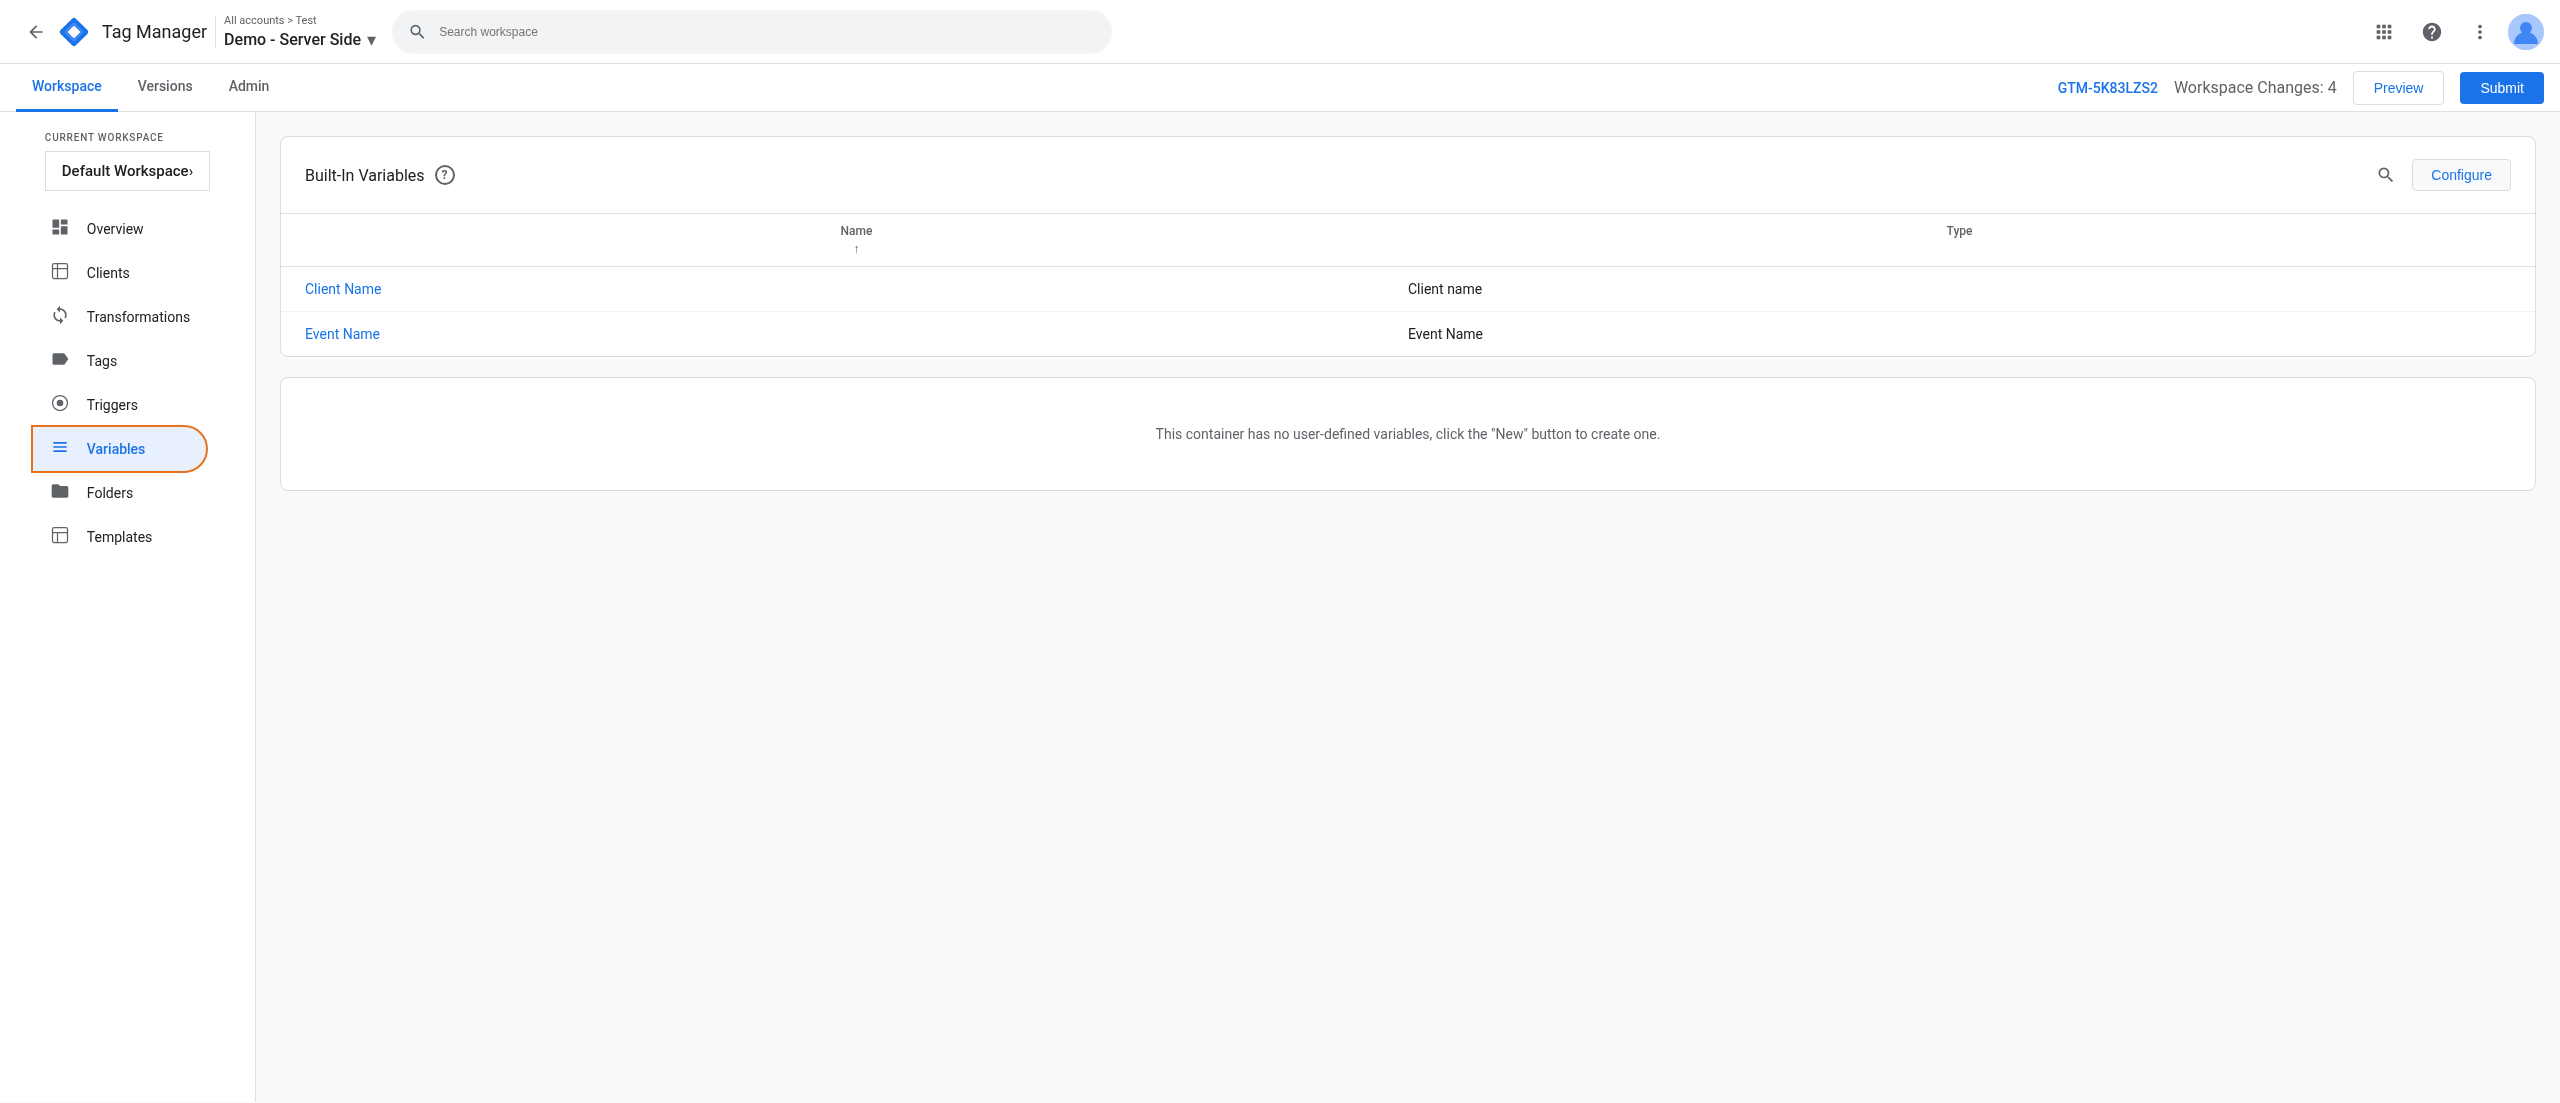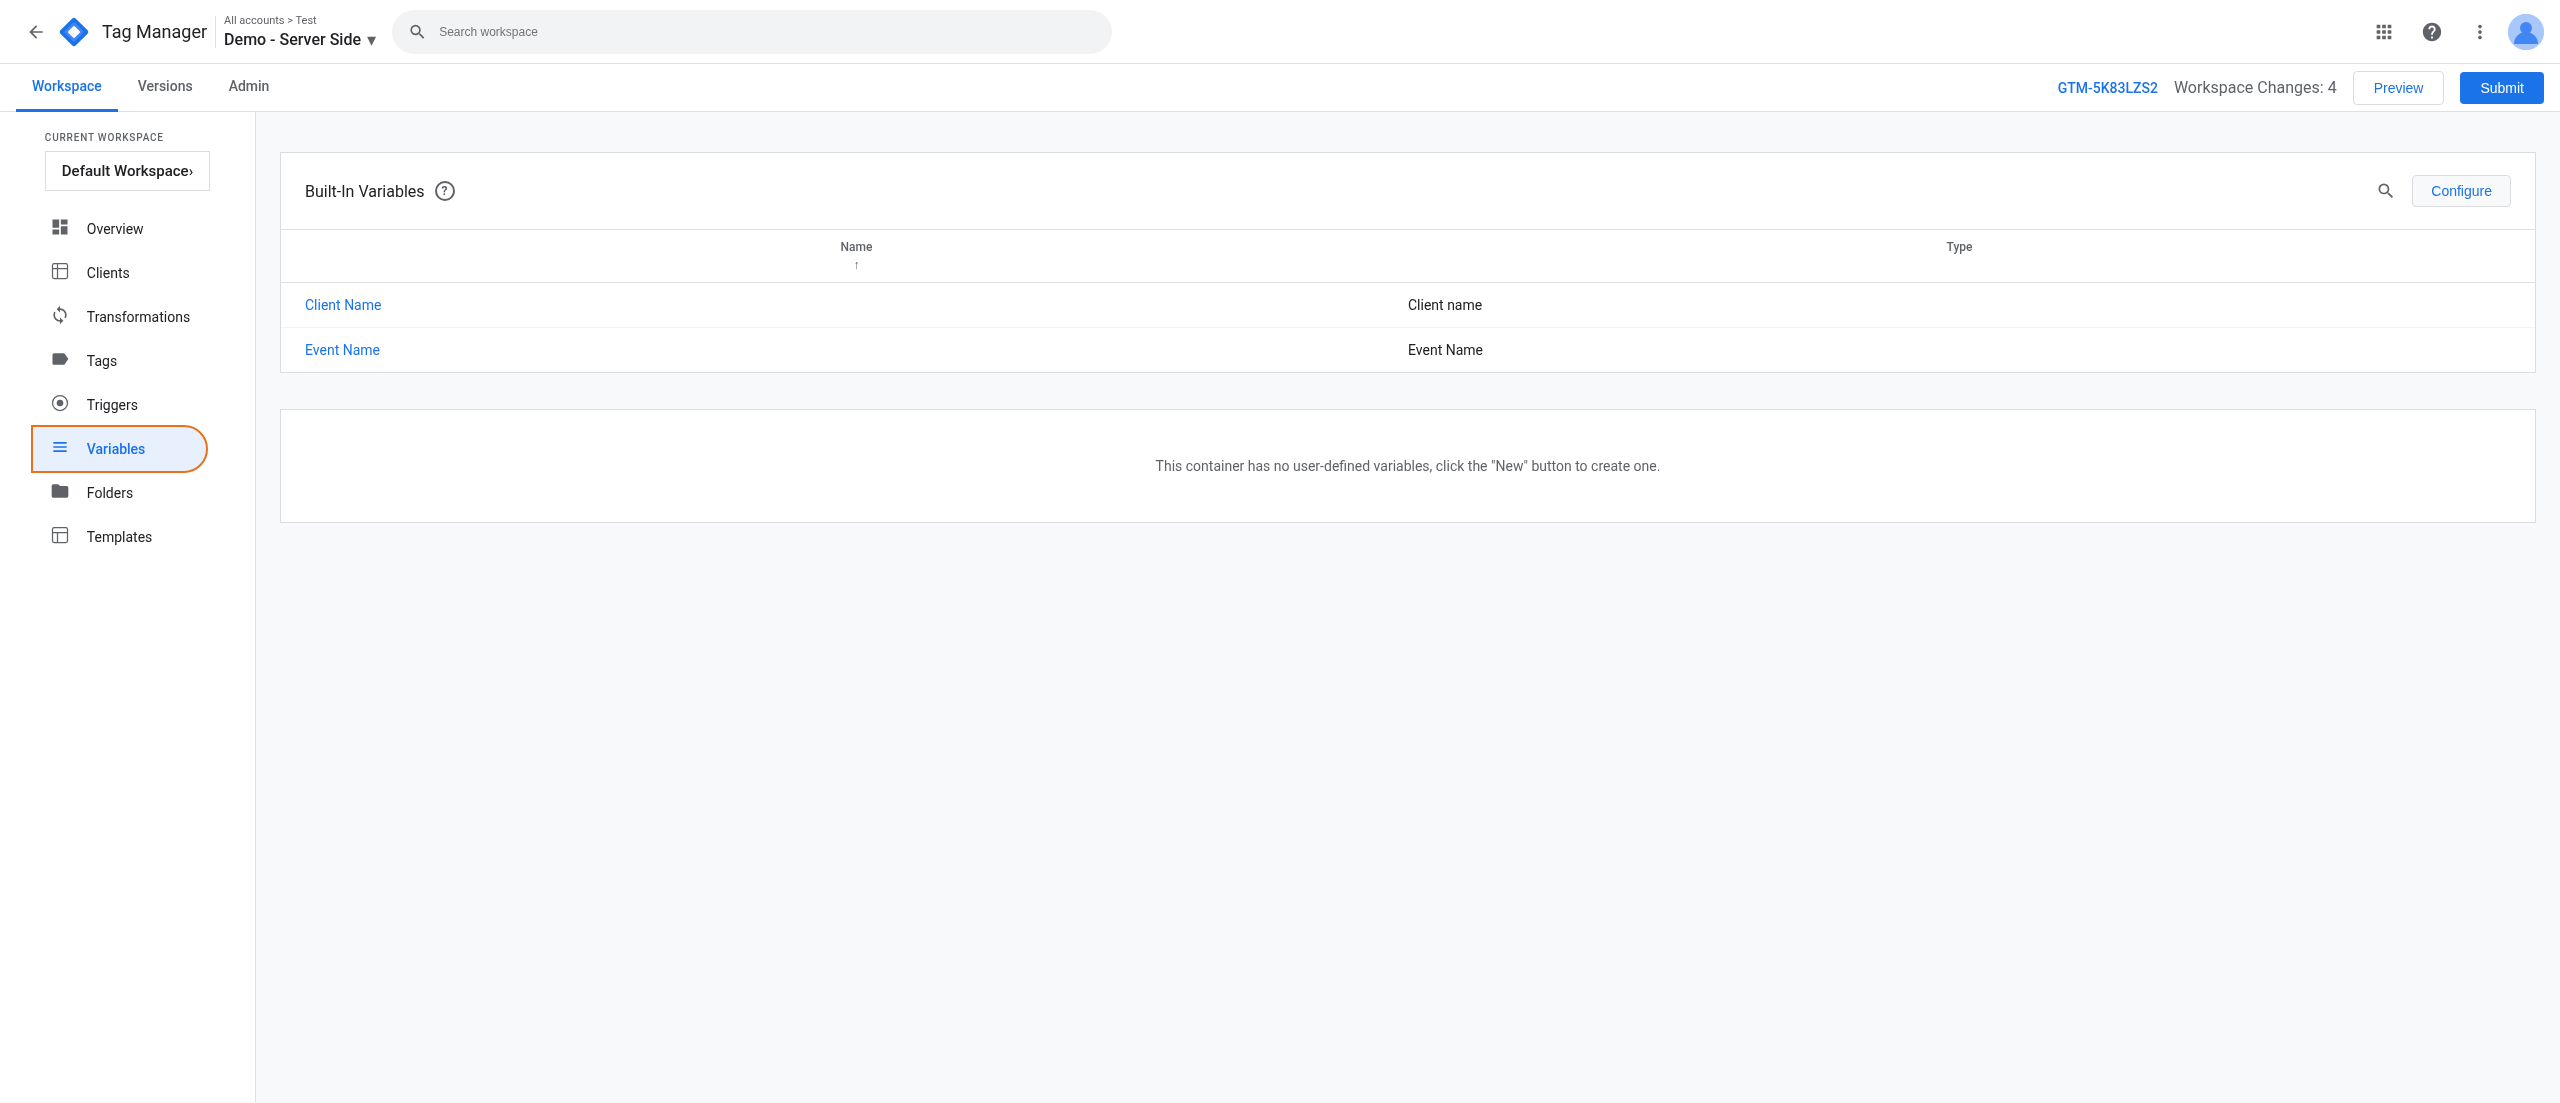--- a/index.html
+++ b/index.html
@@ -160,24 +160,23 @@
     .nav-label { font-size: 14px; }
 
     
     .content-area {
       flex: 1; padding: 24px; overflow: auto;
       display: flex; flex-direction: column; gap: 20px;
     }
 
     
     .card {
-      background: #fff; border-radius: 0;
+      background: #fff; border-radius: 8px;
       border: 1px solid #dadce0;
       overflow: hidden;
-      margin-top: 16px;
     }
     .card-header {
       display: flex; align-items: center; justify-content: space-between;
       padding: 20px 24px;
       border-bottom: 1px solid #e0e0e0;
     }
     .card-title {
       display: flex; align-items: center; gap: 10px;
       font-size: 16px; font-weight: 400; color: #202124;
     }

